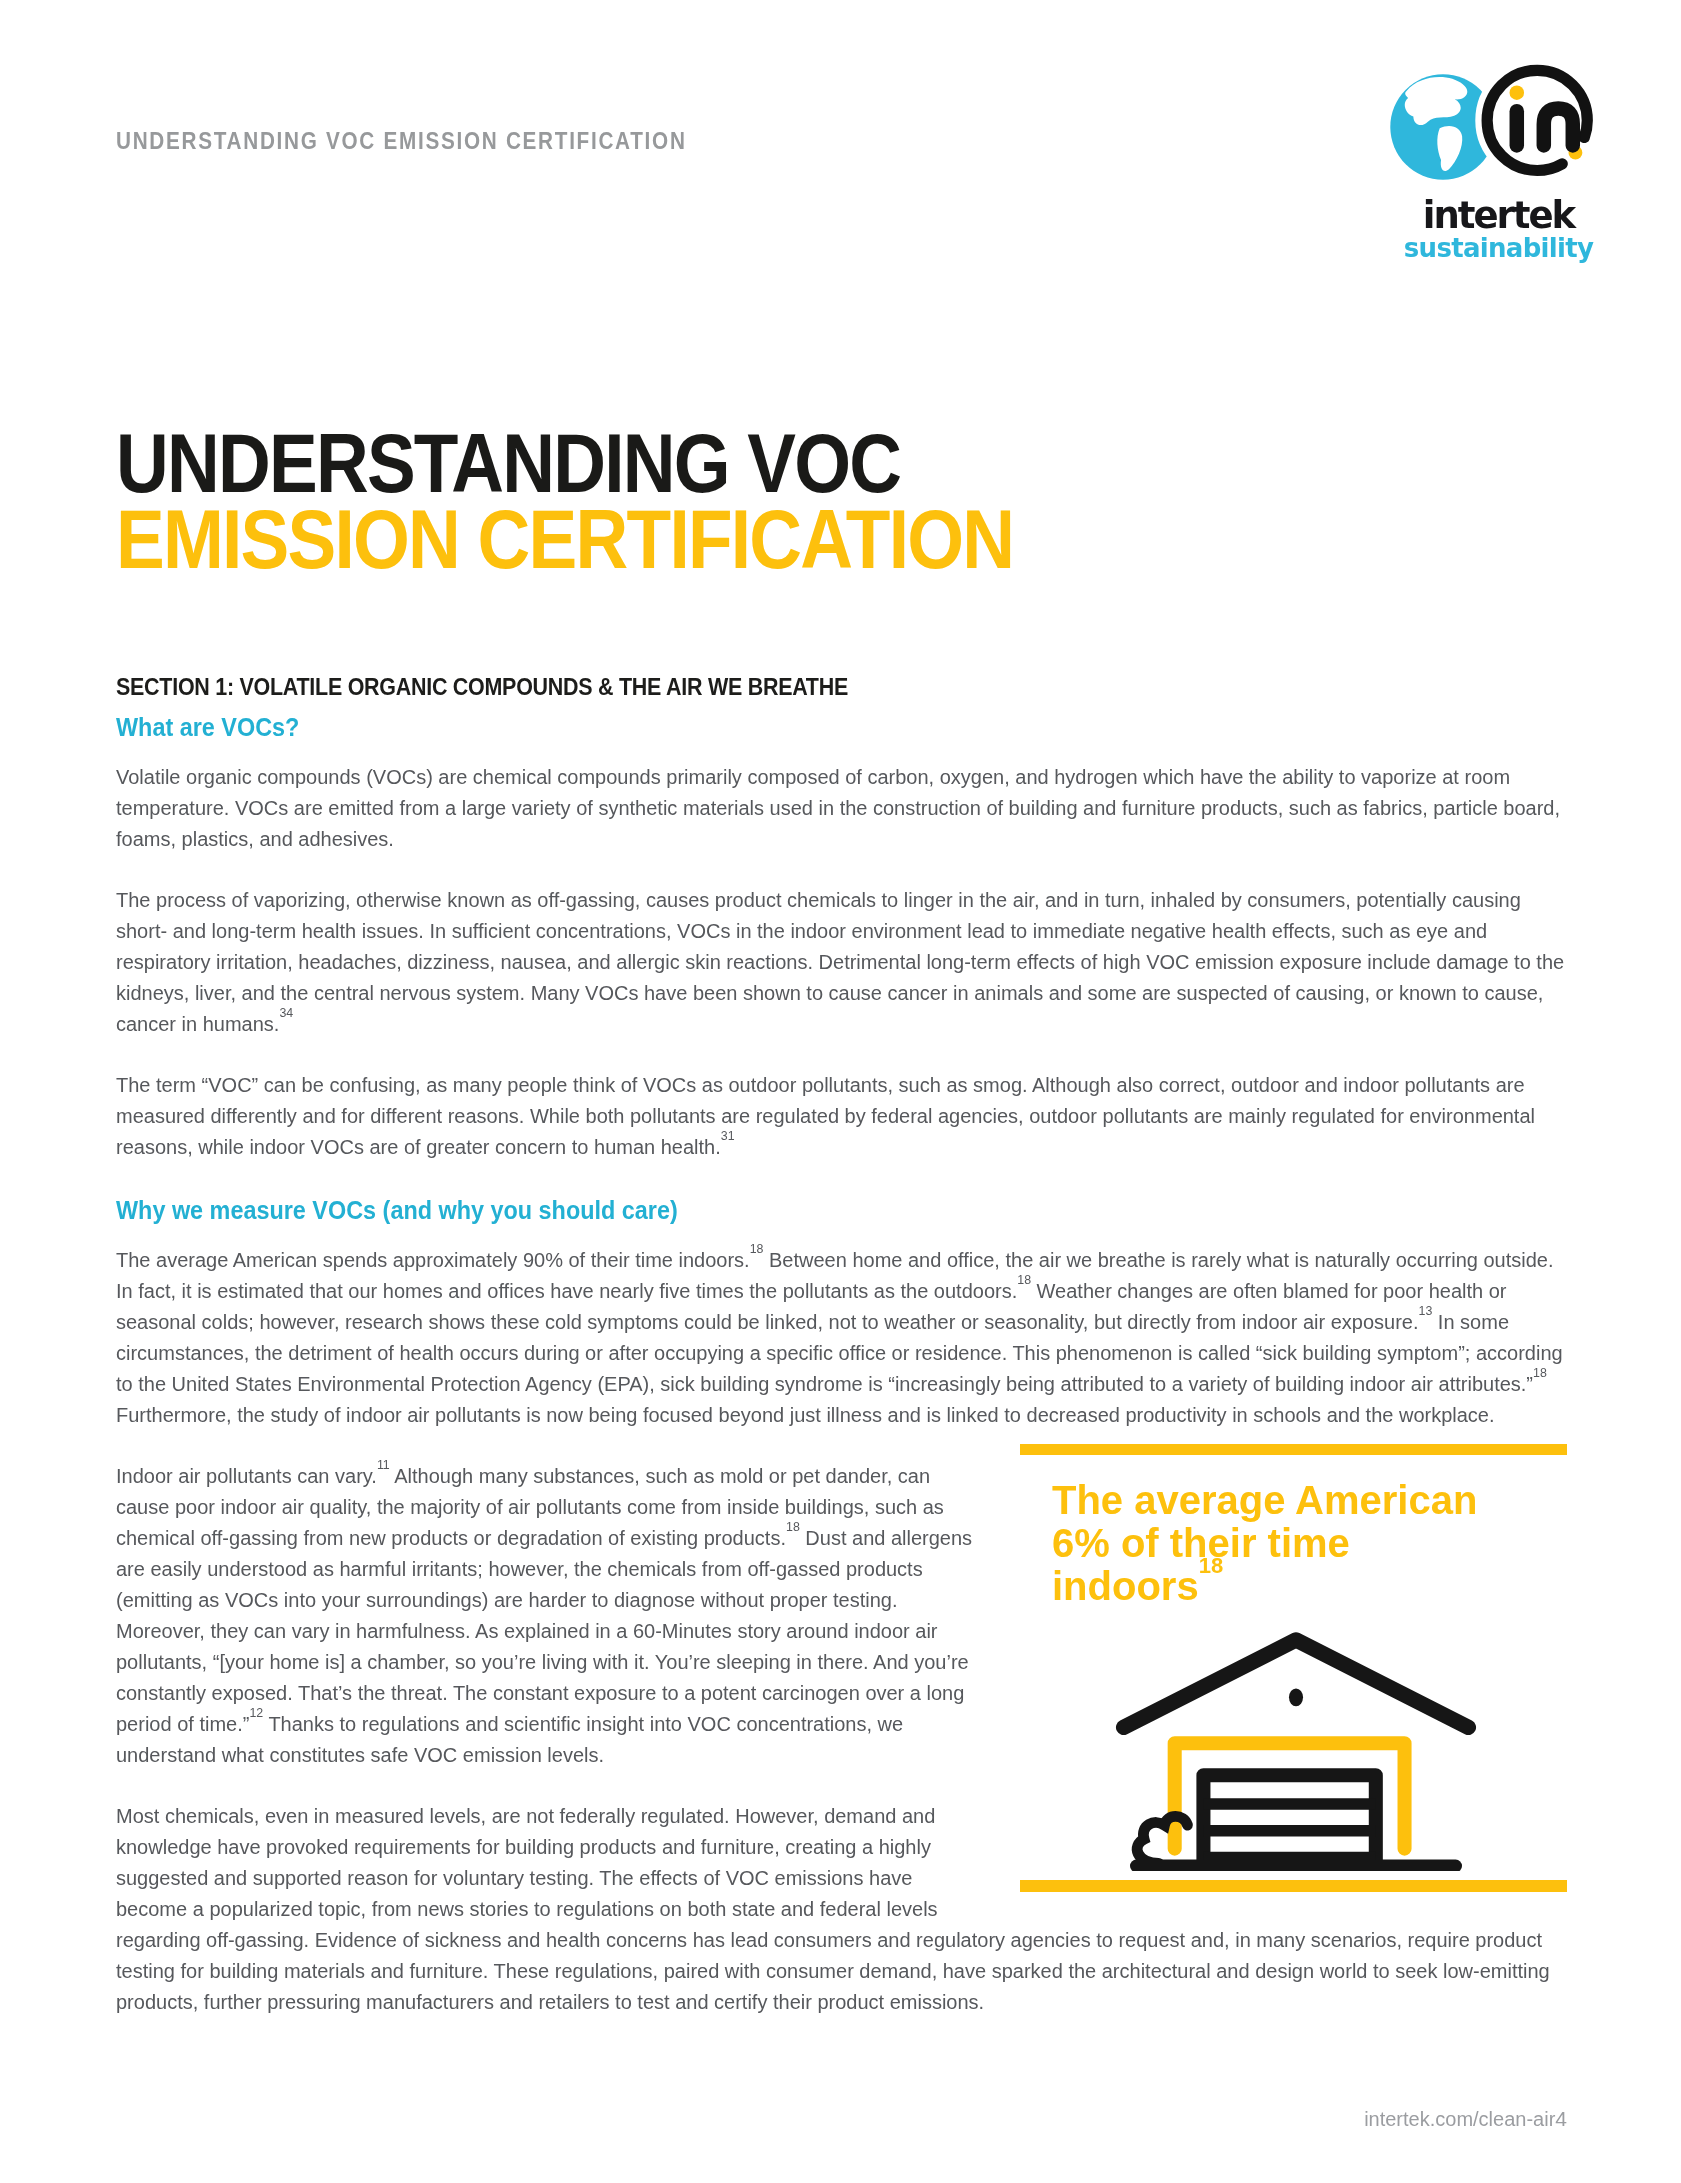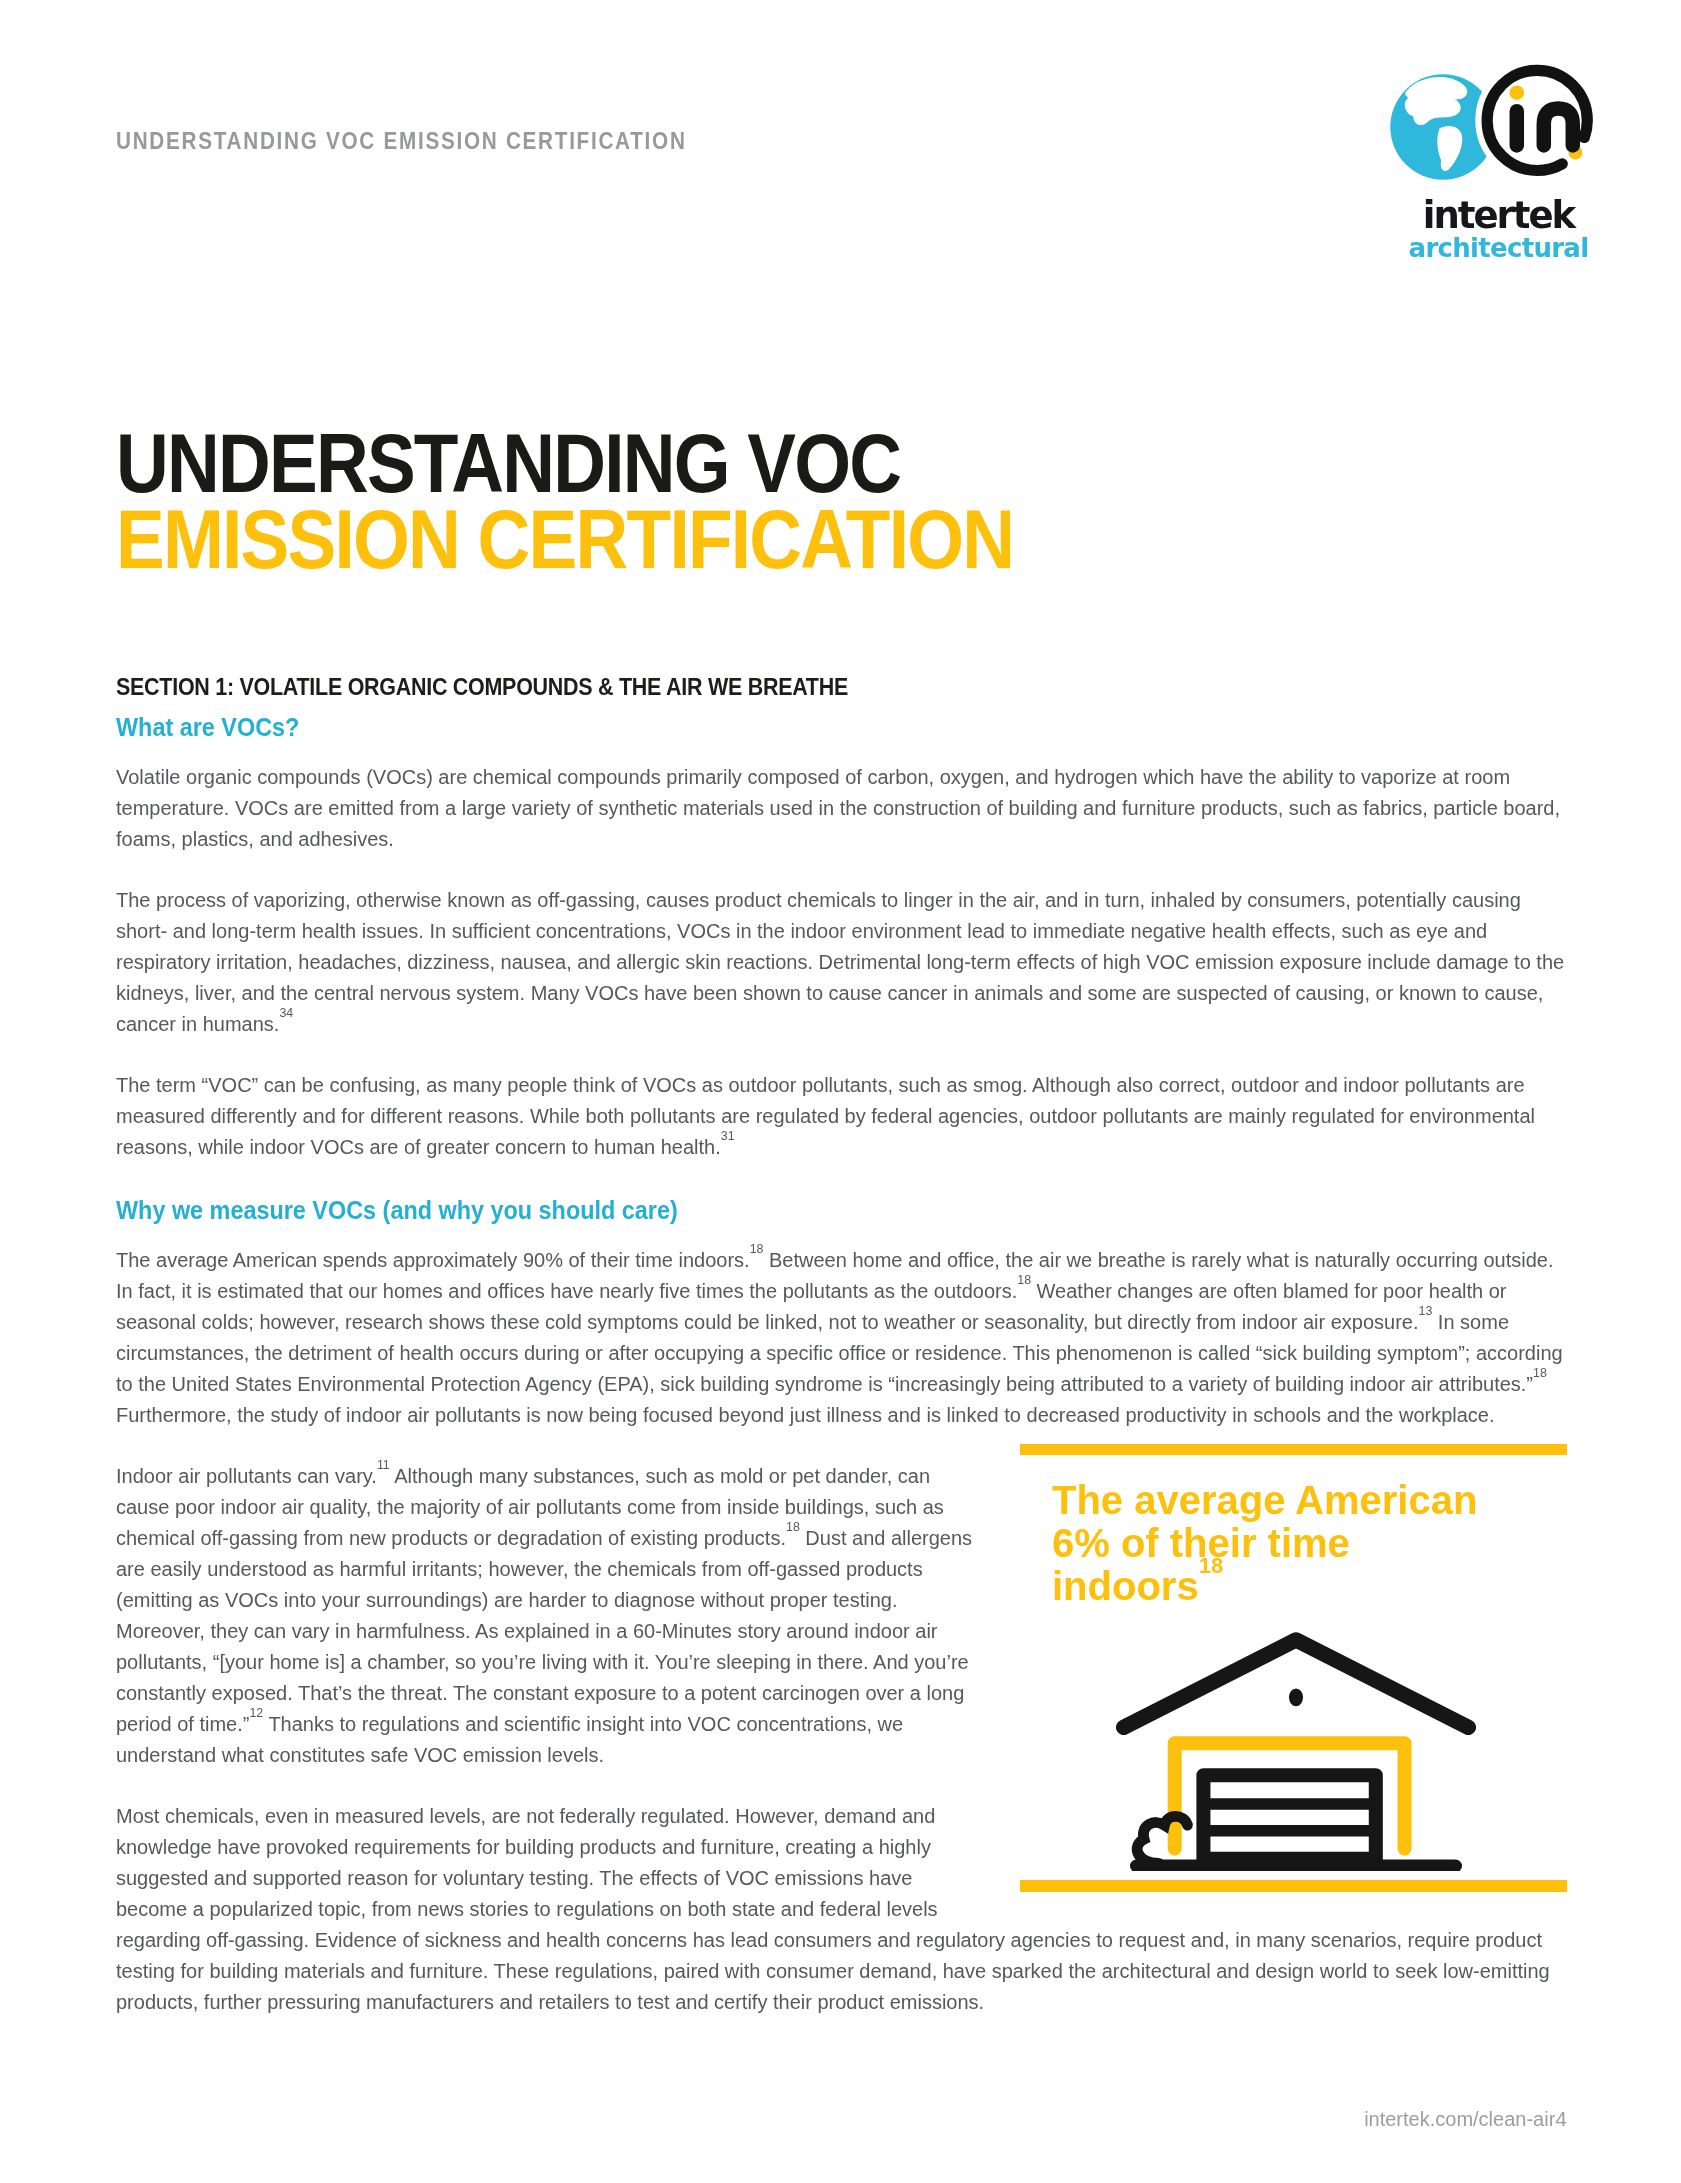--- a/index.html
+++ b/index.html
@@ -120,21 +120,21 @@
       <g>
         <circle cx="228" cy="90" r="76" fill="none" stroke="#ffffff" stroke-width="36"></circle>
         <circle cx="228" cy="90" r="76" fill="none" stroke="#121212" stroke-width="17" pathLength="360" stroke-dasharray="320 40" stroke-dashoffset="300" stroke-linecap="round"></circle>
         <circle cx="286" cy="139" r="10.5" fill="#FDC00D"></circle>
         <circle cx="197" cy="48" r="11" fill="#FDC00D"></circle>
         <line x1="197" y1="76" x2="197" y2="128" stroke="#121212" stroke-width="22" stroke-linecap="round"></line>
         <path d="M238,128 L238,96 Q238,72 260,72 Q282,72 282,96 L282,128" fill="none" stroke="#121212" stroke-width="22" stroke-linecap="round"></path>
       </g>
     </svg>
     <div class="logo-brand">intertek</div>
-    <div class="logo-sub">architectural</div>
+    <div class="logo-sub">sustainability</div>
   </div>
 
   <div class="main">
 
     <h1 class="doc-title">
       <span class="t-line black">UNDERSTANDING VOC</span>
       <span class="t-line yellow">EMISSION CERTIFICATION</span>
     </h1>
 
     <h2 class="section-heading">SECTION 1: VOLATILE ORGANIC COMPOUNDS &amp; THE AIR WE BREATHE</h2>

